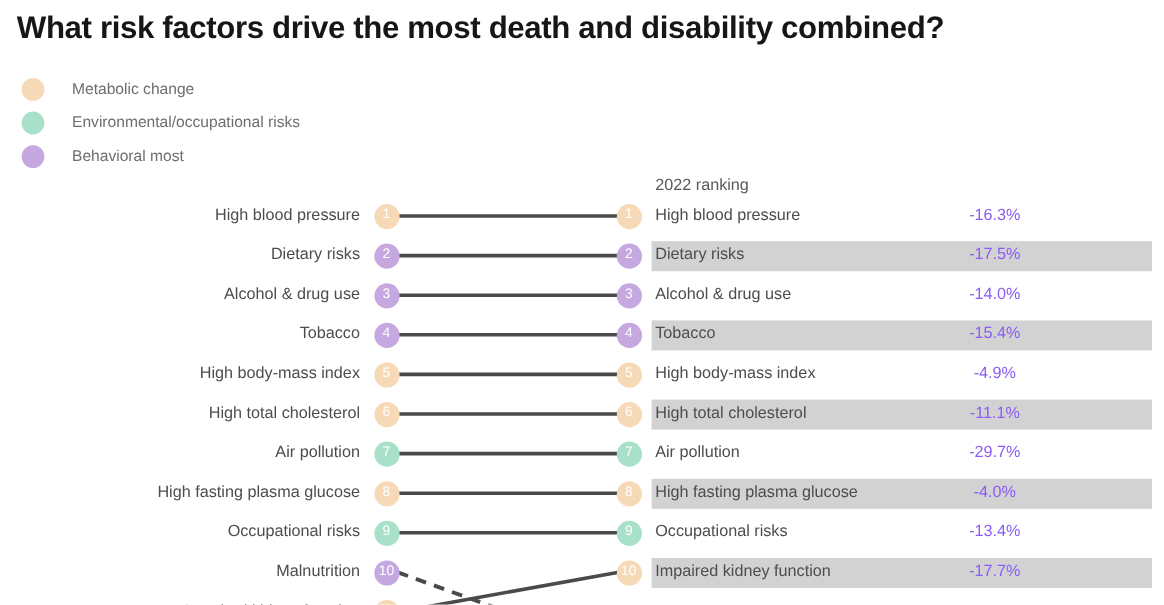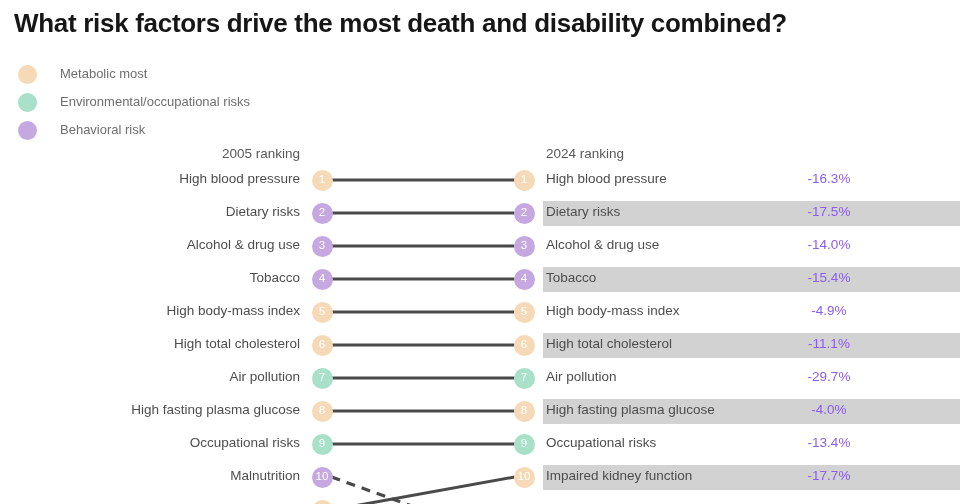--- a/index.html
+++ b/index.html
@@ -69,34 +69,33 @@
 </head>
 <body>
 
 <div id="root">
 
   <div class="title">What risk factors drive the most death and disability combined?</div>
 
   <div class="legend">
     <div class="legend-row">
       <span class="legend-dot" style="background:#f6d9b6"></span>
-      <span class="legend-label">Metabolic most</span>
+      <span class="legend-label">Metabolic change</span>
     </div>
     <div class="legend-row">
       <span class="legend-dot" style="background:#a8e0c9"></span>
       <span class="legend-label">Environmental/occupational risks</span>
     </div>
     <div class="legend-row">
       <span class="legend-dot" style="background:#c6a8e0"></span>
-      <span class="legend-label">Behavioral risk</span>
+      <span class="legend-label">Behavioral most</span>
     </div>
   </div>
 
-  <div class="col-head head-2005">2005 ranking</div>
-  <div class="col-head head-2016">2024 ranking</div>
+  <div class="col-head head-2016">2022 ranking</div>
 
   <div id="bands">
       <div class="band" style="top: 200.5px;"></div>
       <div class="band" style="top: 266.5px;"></div>
       <div class="band" style="top: 332.5px;"></div>
       <div class="band" style="top: 398.5px;"></div>
       <div class="band" style="top: 464.5px;"></div>
     </div>
   <svg class="lines" id="lines">
       <line x1="331.5" y1="180" x2="514.5" y2="180" stroke="#4a4a4a" stroke-width="3"></line>

